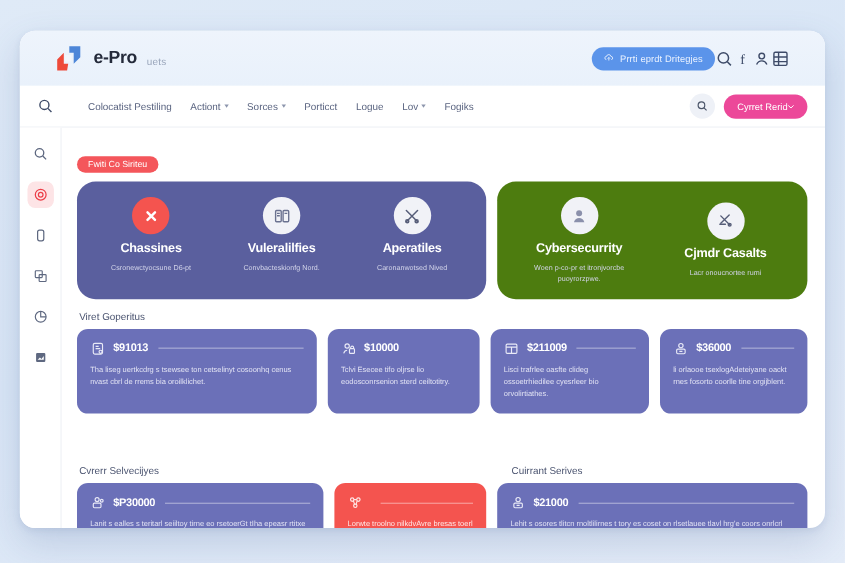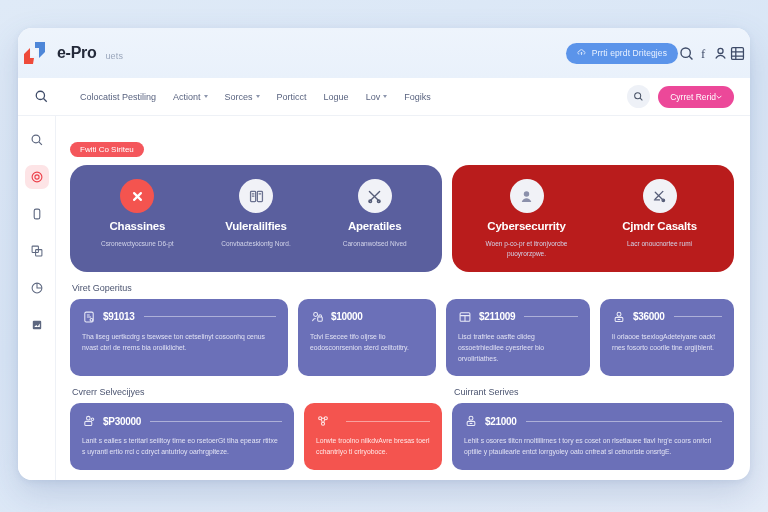--- a/index.html
+++ b/index.html
@@ -14,21 +14,21 @@
   .window{
     position:absolute; left:18px; top:28px; width:732px; height:452px;
     background:#ffffff; border-radius:14px;
     box-shadow:0 14px 34px rgba(70,95,150,.20), 0 2px 6px rgba(70,95,150,.10);
     overflow:hidden; display:flex; flex-direction:column;
   }
 
   
   .topbar{
     height:50px; background:linear-gradient(180deg,#eef4fc 0%,#e9f1fb 100%);
-    display:flex; align-items:center; padding:0 0; flex:0 0 auto;
+    display:flex; align-items:center; padding:0 28px; flex:0 0 auto;
   }
   .brand{ display:flex; align-items:center; gap:9px; padding-left:4px;}
   .logo-mark{ position:relative; width:26px; height:24px; flex:0 0 auto;}
   .brand-name{ font-size:16px; font-weight:bold; color:#242a3a; letter-spacing:-.3px;}
   .brand-sub{ font-size:9px; color:#9aa6bb; letter-spacing:.2px; padding-top:5px;}
   .topbar-right{ margin-left:auto; display:flex; align-items:center; padding-right:4px;}
   .cta-blue{
     display:flex; align-items:center; gap:6px;
     background:#5b94ea; color:#eaf2ff; border:none;
     border-radius:13px; height:21px; padding:0 11px;
@@ -80,21 +80,21 @@
     display:inline-block; background:#f4565b; color:#fff;
     font-size:8px; border-radius:9px; padding:3px 10px; margin-bottom:8px;
     white-space:nowrap;
     margin-top:16px;
   }
 
   
   .hero{ display:flex; gap:10px; }
   .panel{ border-radius:17px; padding:14px 8px 13px; display:flex; }
   .panel.slate{ background:#5a5f9e; flex:0 0 372px; }
-  .panel.purple{ background:#b91c1c; flex:1; }
+  .panel.purple{ background:#4d7c0f; flex:1;align-items:center; }
   .hero-item{ flex:1; display:flex; flex-direction:column; align-items:center; gap:7px; min-width:0;}
   .hero-circle{
     width:34px;height:34px;border-radius:50%;background:#f1f2f7;
     display:flex;align-items:center;justify-content:center;color:#6b7290;
   }
   .hero-circle.red{ background:#f4544f; color:#fff;}
   .hero-circle svg{ width:17px;height:17px;display:block;}
   .hero-title{ font-size:11.5px; font-weight:bold; color:#ffffff; letter-spacing:-.2px; white-space:nowrap;}
   .hero-desc{ font-size:6.5px; color:#d3d5ea; text-align:center; line-height:1.5; max-width:96px;}
 
@@ -113,21 +113,21 @@
   .stat-rule{ flex:1; height:1px; background:rgba(255,255,255,.45); min-width:14px; margin-left:2px;}
   .stat-desc{ font-size:6.8px; color:#e2e3f4; line-height:1.65; }
   .stat-card.red .stat-desc{ color:#ffe7e6;}
 
   
   .w-a{ flex:0 0 218px; }
   .w-b{ flex:0 0 138px; }
   .w-c{ flex:0 0 144px; }
   .w-d{ flex:1; }
 
-  .bottom-wrap{ display:flex; gap:10px; align-items:center; }
+  .bottom-wrap{ display:flex; gap:21px; align-items:center;margin-top:36px; }
   .bottom-left{ flex:0 0 372px; }
   .bottom-right{ flex:1; min-width:0;}
   .bot-row{ display:flex; gap:10px; }
   .w-e{ flex:0 0 224px; }
   .w-f{ flex:1; }
 </style>
 </head>
 <body>
 
 <div class="page">

